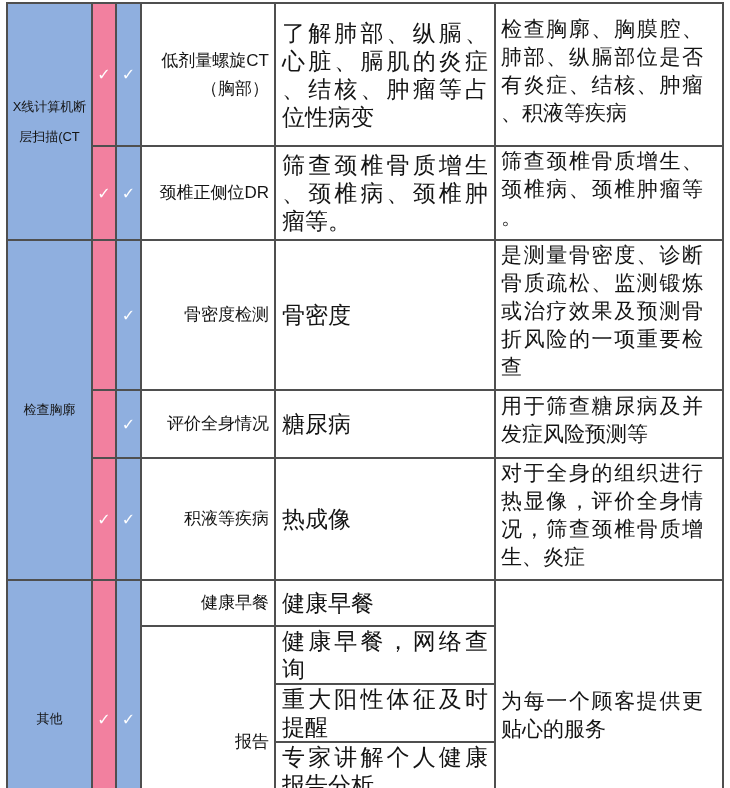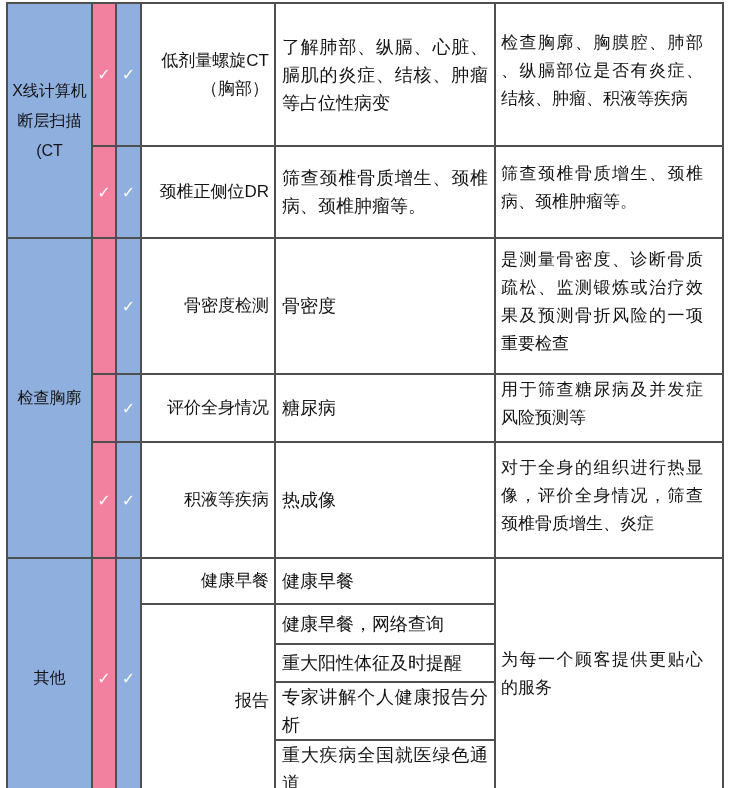--- a/index.html
+++ b/index.html
@@ -25,34 +25,34 @@
   col.c-desc{width:220px;}
   col.c-purp{width:228px;}
   
   tr.rh1{height:143px;} tr.rh2{height:92px;} tr.rh3{height:136px;}
   tr.rh4{height:68px;}  tr.rh5{height:116px;} tr.rh6{height:46px;}
   tr.rh7{height:40px;}  tr.rh8{height:38px;}  tr.rh9{height:42px;}
   tr.rh10{height:47px;}
   
   td.cat{
     background:#8FAFDF;text-align:center;
-    font-size:16px;line-height:30px;padding:0 4px;
+    font-size:13px;line-height:30px;padding:0 4px;
   }
   td.pink{background:#F2809F;text-align:center;padding:0;}
   td.blue{background:#8FAFDF;text-align:center;padding:0;}
   .check{color:#ffffff;font-size:16px;font-weight:400;}
   td.item{
     font-size:17px;line-height:28px;padding:0 5px;text-align:right;
   }
   td.desc{
-    font-size:18px;line-height:28px;padding:0 6px;
+    font-size:23px;line-height:28px;padding:0 6px;
     text-align:justify;line-break:anywhere;
   }
   td.purp{
-    font-size:17px;line-height:28px;padding:0 19px 8px 5px;
+    font-size:21px;line-height:28px;padding:0 19px 8px 5px;
     text-align:justify;line-break:anywhere;
   }
 </style>
 </head>
 <body>
 
 <div class="table-wrap">
   <table>
     <colgroup>
       <col class="c-cat">

